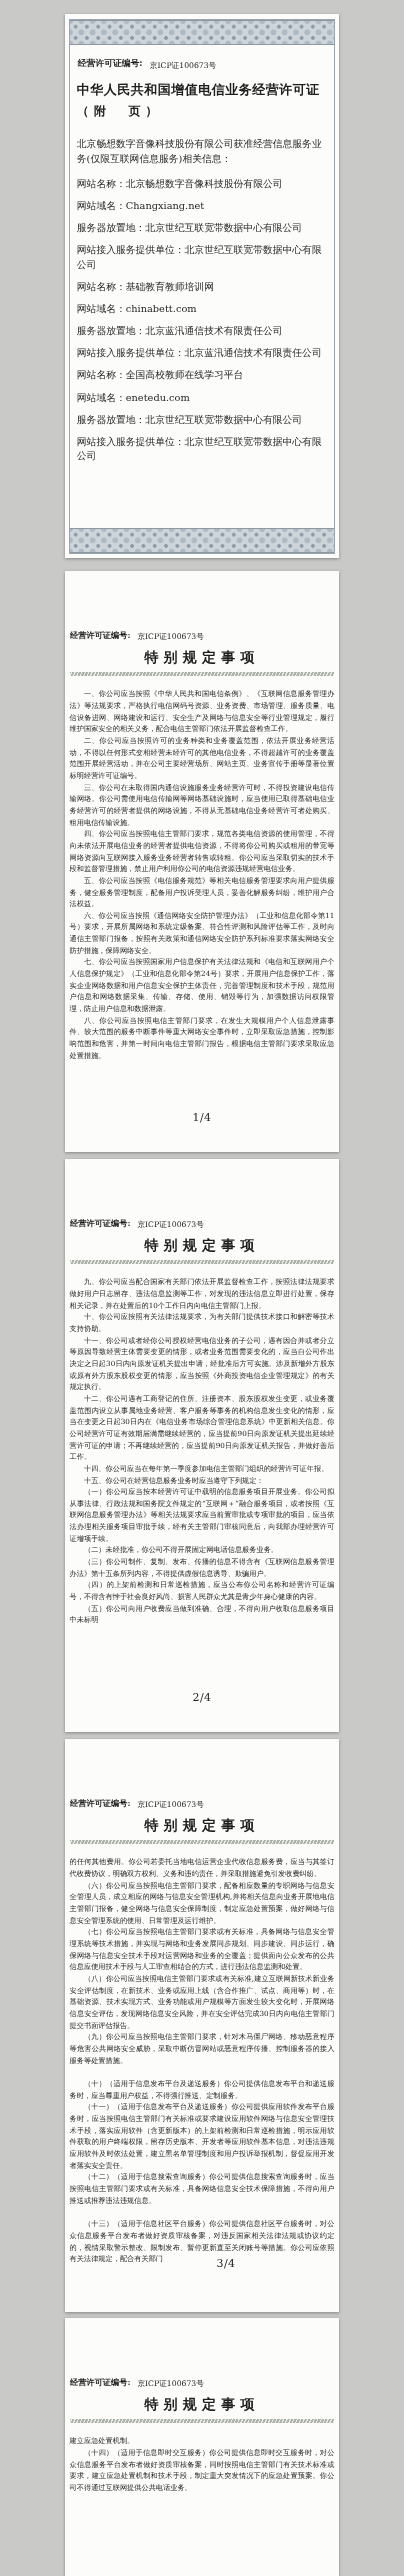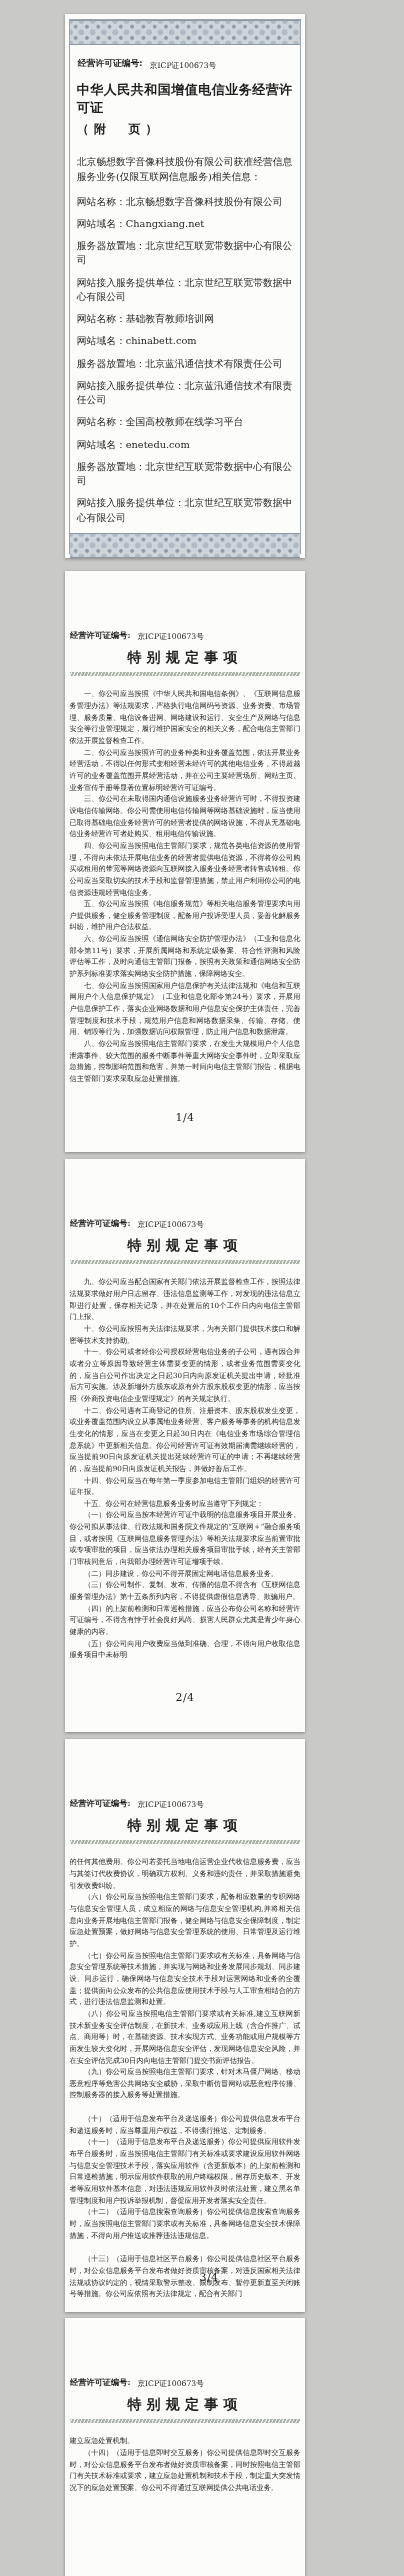--- a/index.html
+++ b/index.html
@@ -11,21 +11,21 @@
   }
   body {
     position: relative;
     width: 405px;
     height: 2873px;
     overflow: hidden;
   }
   .page {
     position: absolute;
     left: 65px;
-    width: 240px;
+    width: 274px;
     background: #fcfcfa;
     box-shadow: 0 1px 3.1px rgba(0,0,0,.35);
     box-sizing: border-box;
     overflow: hidden;
   }
 
   
   .cert { padding: 4.6px 4.1px; }
   .cert-frame {
     border: 0.5px solid #9aa4ae;
@@ -87,21 +87,21 @@
   .indent { text-indent: 2em; }
   .gap-top { margin-top: 12px !important; }
   .page-no {
     position: absolute;
     left: 0; right: 0;
     text-align: center;
     font-size: 11px;
     letter-spacing: 0.5px;
   }
   .pn-55 { bottom: 28px; }
-  .pn-58 { bottom: 28px; padding-left: 48px; }
+  .pn-58 { bottom: 42px; padding-left: 48px; }
 </style>
 </head>
 <body>
 
 <section class="page cert" style="top:14.4px;height:544px">
   <div class="cert-frame">
     <div class="band"></div>
     <div class="cert-content">
       <div class="cert-header">
         <span>经营许可证编号:</span>
@@ -157,21 +157,21 @@
   <div class="prov-title">特别规定事项</div>
   <div class="zigzag"></div>
   <div class="prov-body">
     <p class="indent">九、你公司应当配合国家有关部门依法开展监督检查工作，按照法律法规要求做好用户日志留存、违法信息监测等工作，对发现的违法信息立即进行处置，保存相关记录，并在处置后的10个工作日内向电信主管部门上报。</p>
     <p class="indent">十、你公司应按照有关法律法规要求，为有关部门提供技术接口和解密等技术支持协助。</p>
     <p class="indent">十一、你公司或者经你公司授权经营电信业务的子公司，遇有因合并或者分立等原因导致经营主体需要变更的情形，或者业务范围需要变化的，应当自公司作出决定之日起30日内向原发证机关提出申请，经批准后方可实施。涉及新增外方股东或原有外方股东股权变更的情形，应当按照《外商投资电信企业管理规定》的有关规定执行。</p>
     <p class="indent">十二、你公司遇有工商登记的住所、注册资本、股东股权发生变更，或业务覆盖范围内设立从事属地业务经营、客户服务等事务的机构信息发生变化的情形，应当在变更之日起30日内在《电信业务市场综合管理信息系统》中更新相关信息。你公司经营许可证有效期届满需继续经营的，应当提前90日向原发证机关提出延续经营许可证的申请；不再继续经营的，应当提前90日向原发证机关报告，并做好善后工作。</p>
     <p class="indent">十四、你公司应当在每年第一季度参加电信主管部门组织的经营许可证年报。</p>
     <p class="indent">十五、你公司在经营信息服务业务时应当遵守下列规定：</p>
     <p class="indent">（一）你公司应当按本经营许可证中载明的信息服务项目开展业务。你公司拟从事法律、行政法规和国务院文件规定的“互联网＋”融合服务项目，或者按照《互联网信息服务管理办法》等相关法规要求应当前置审批或专项审批的项目，应当依法办理相关服务项目审批手续，经有关主管部门审核同意后，向我部办理经营许可证增项手续。</p>
-    <p class="indent">（二）同步建设，你公司不得开展固定网电话信息服务业务。</p>
+    <p class="indent">（二）未经批准，你公司不得开展固定网电话信息服务业务。</p>
     <p class="indent">（三）你公司制作、复制、发布、传播的信息不得含有《互联网信息服务管理办法》第十五条所列内容，不得提供虚假信息诱导、欺骗用户。</p>
     <p class="indent">（四）的上架前检测和日常巡检措施，应当公布你公司名称和经营许可证编号，不得含有悖于社会良好风尚、损害人民群众尤其是青少年身心健康的内容。</p>
     <p class="indent">（五）你公司向用户收费应当做到准确、合理，不得向用户收取信息服务项目中未标明</p>
   </div>
   <div class="page-no pn-55">2/4</div>
 </section>
 
 <section class="page prov" style="top:1739px;height:573px">
   <div class="prov-header">
     <span>经营许可证编号:</span>

